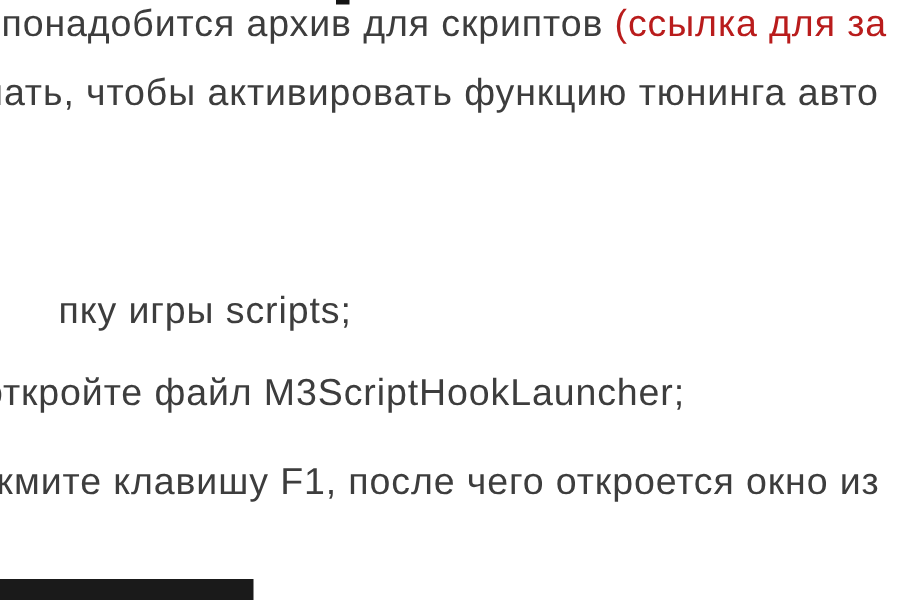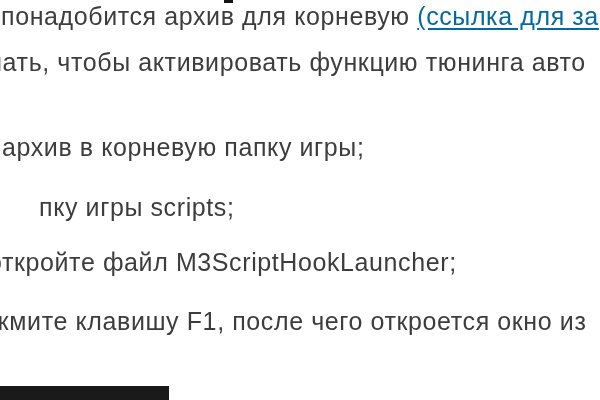--- a/index.html
+++ b/index.html
@@ -29,22 +29,21 @@
     color: #3d3d3d;
     margin: 0;
   }
   .l1 { top: 4px;   left: 1px;  }
   .l2 { top: 50px;  left: -11px; }
   .l3 { top: 135px; left: 2px;  }
   .l4 { top: 195px; left: 1px; padding-left: 38px;  }
   .l5 { top: 250px; left: -12px; }
   .l6 { top: 309px; left: -8px; }
   a.doc-link {
-    color: #0369a1;
-    text-decoration: underline;
+    color: #b91c1c;
     text-underline-offset: 3px;
     cursor: pointer;
   }
   .top-frag {
     position: absolute;
     top: 0;
     left: 224px;
     width: 9px;
     height: 3px;
     background: #141414;
@@ -56,25 +55,24 @@
     width: 169px;
     height: 14px;
     background: #1a1a1a;
   }
 </style>
 </head>
 <body>
 
 <main id="stage">
 
-  <p class="line l1"><span>понадобится архив для корневую </span><a class="doc-link">(ссылка для за</a></p>
+  <p class="line l1"><span>понадобится архив для скриптов </span><a class="doc-link">(ссылка для за</a></p>
 
   <p class="line l2">чать, чтобы активировать функцию тюнинга авто</p>
 
-  <p class="line l3">архив в корневую папку игры;</p>
 
   <p class="line l4">пку игры scripts;</p>
 
   <p class="line l5">откройте файл M3ScriptHookLauncher;</p>
 
   <p class="line l6">жмите клавишу F1, после чего откроется окно из</p>
 
   <div class="top-frag"></div>
 
   <div class="bottom-bar"></div>

